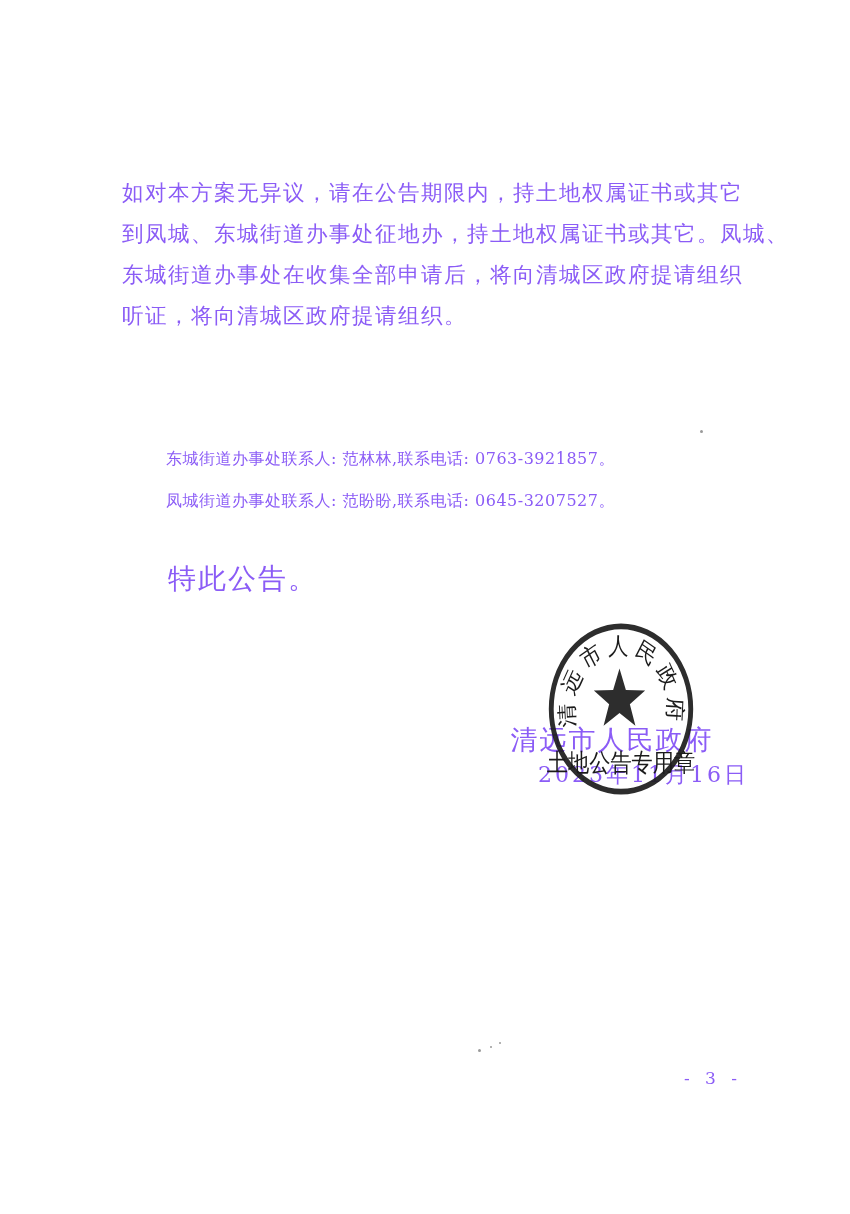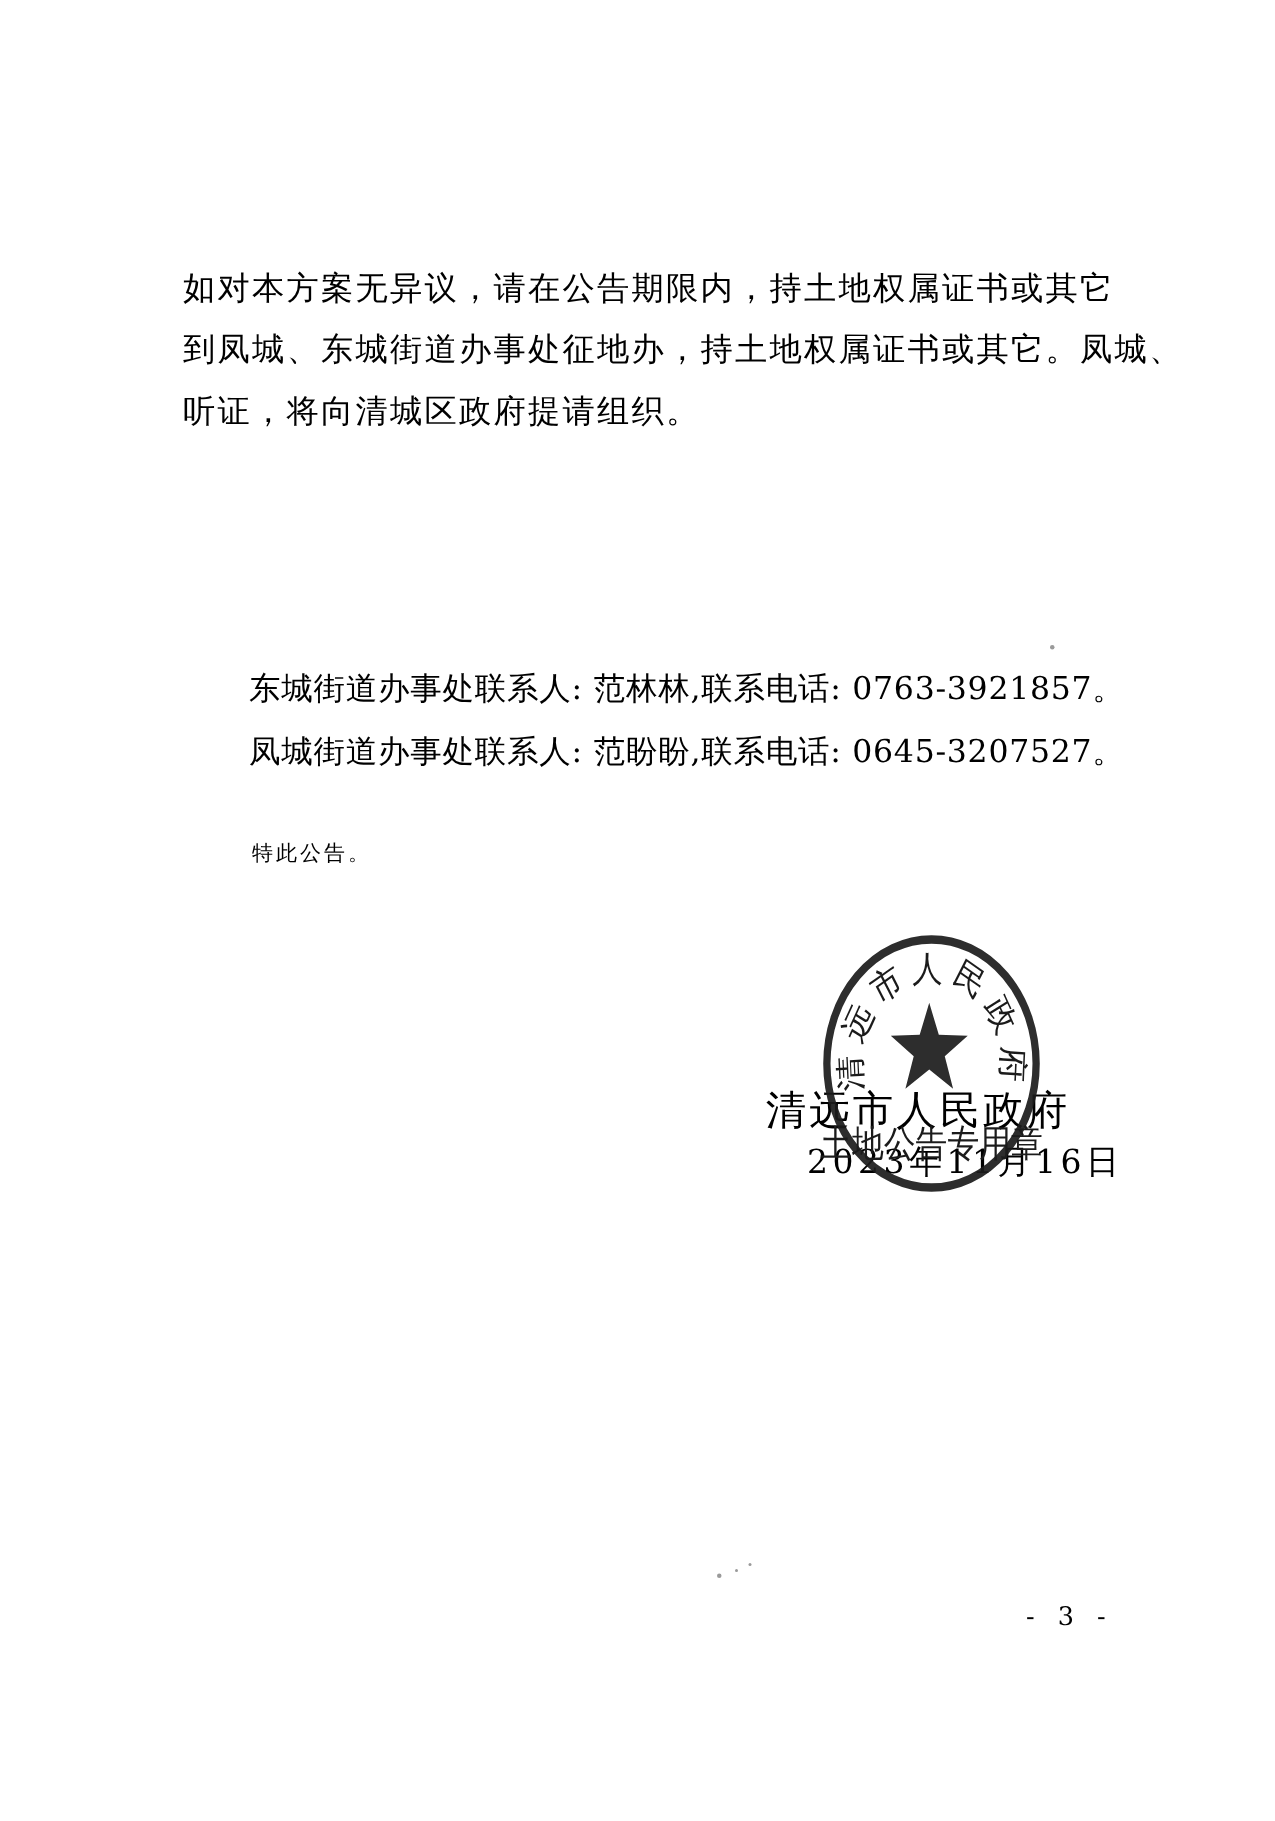--- a/index.html
+++ b/index.html
@@ -5,21 +5,21 @@
   * { margin: 0; padding: 0; box-sizing: border-box; }
   html, body { background: #e9e9e9; }
   .page {
     position: relative;
     width: 850px;
     height: 1214px;
     background: #ffffff;
     margin: 0 auto;
     overflow: hidden;
     font-family: "DejaVu Serif", "Liberation Serif", serif;
-    color: #000000;
+    color: #8b5cf6;
   }
   
   .body-block {
     position: absolute;
     left: 122px;
     top: 172px;
     width: 612px;
     font-size: 21.5px;
     line-height: 41px;
     letter-spacing: 1.5px;
@@ -33,31 +33,31 @@
   .body-line.last {
     text-align-last: left;
     -moz-text-align-last: left;
   }
   
   .contacts {
     position: absolute;
     left: 166px;
     top: 438px;
     width: 600px;
-    font-size: 21px;
+    font-size: 16px;
     line-height: 42px;
     letter-spacing: 0.5px;
     white-space: nowrap;
   }
   
   .closing {
     position: absolute;
     left: 168px;
     top: 560px;
-    font-size: 14px;
+    font-size: 28px;
     letter-spacing: 2px;
   }
   
   .authority {
     position: absolute;
     left: 505px;
     top: 722px;
     width: 214px;
     font-size: 27px;
     letter-spacing: 2px;
@@ -108,20 +108,21 @@
   .speck.s4 { left: 700px; top: 430px;  width: 3px; height: 3px; }
 </style>
 </head>
 <body>
 
 <div class="page">
 
   <div class="body-block">
     <div class="body-line">如对本方案无异议，请在公告期限内，持土地权属证书或其它</div>
     <div class="body-line">到凤城、东城街道办事处征地办，持土地权属证书或其它。凤城、</div>
+    <div class="body-line">东城街道办事处在收集全部申请后，将向清城区政府提请组织</div>
     <div class="body-line last">听证，将向清城区政府提请组织。</div>
   </div>
 
   <div class="contacts">
     <div>东城街道办事处联系人: 范林林,联系电话: 0763-3921857。</div>
     <div>凤城街道办事处联系人: 范盼盼,联系电话: 0645-3207527。</div>
   </div>
 
   <div class="closing">特此公告。</div>
 

